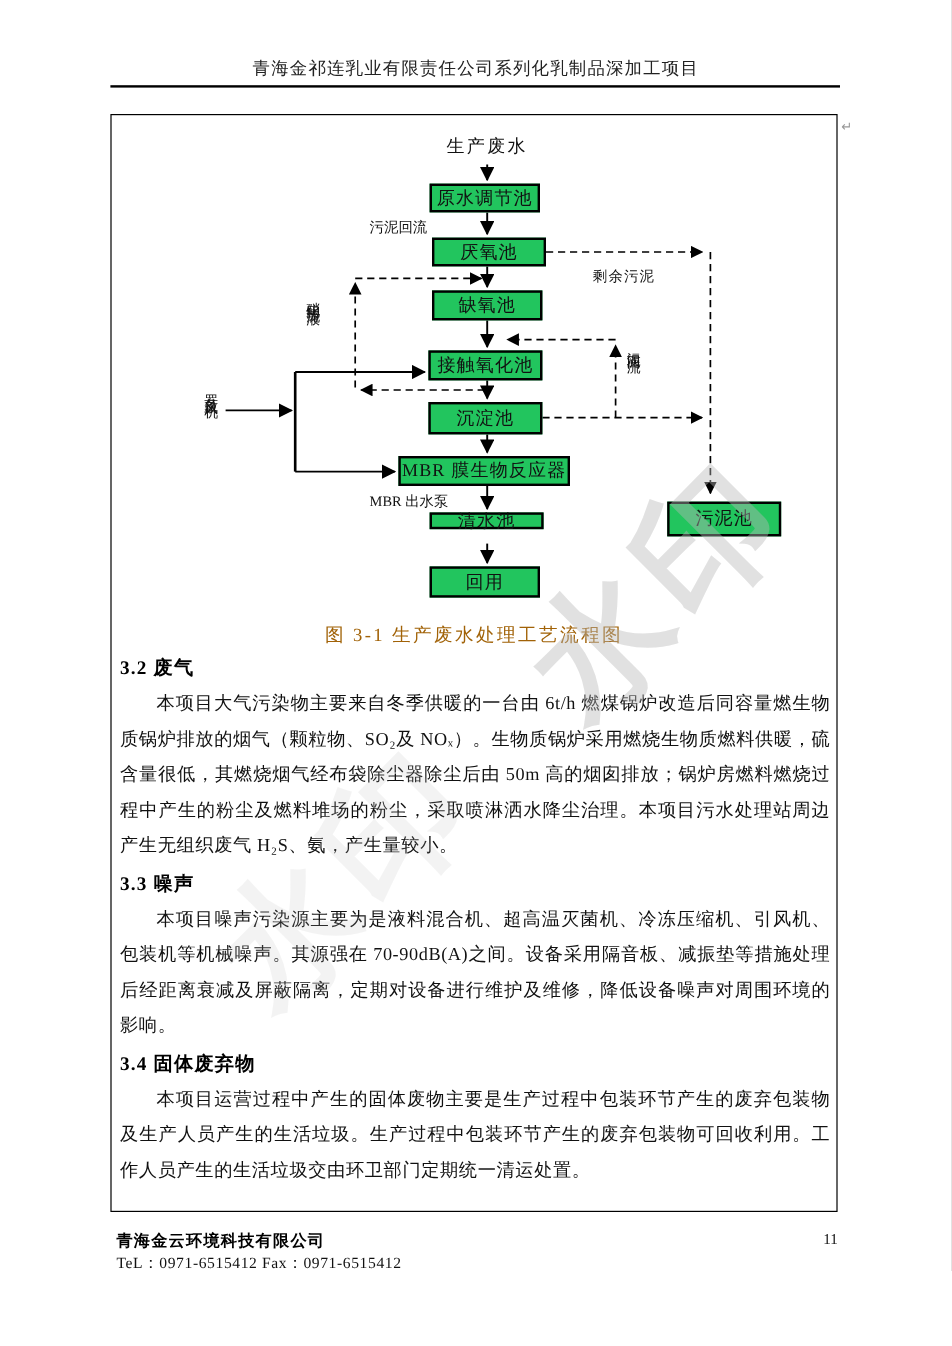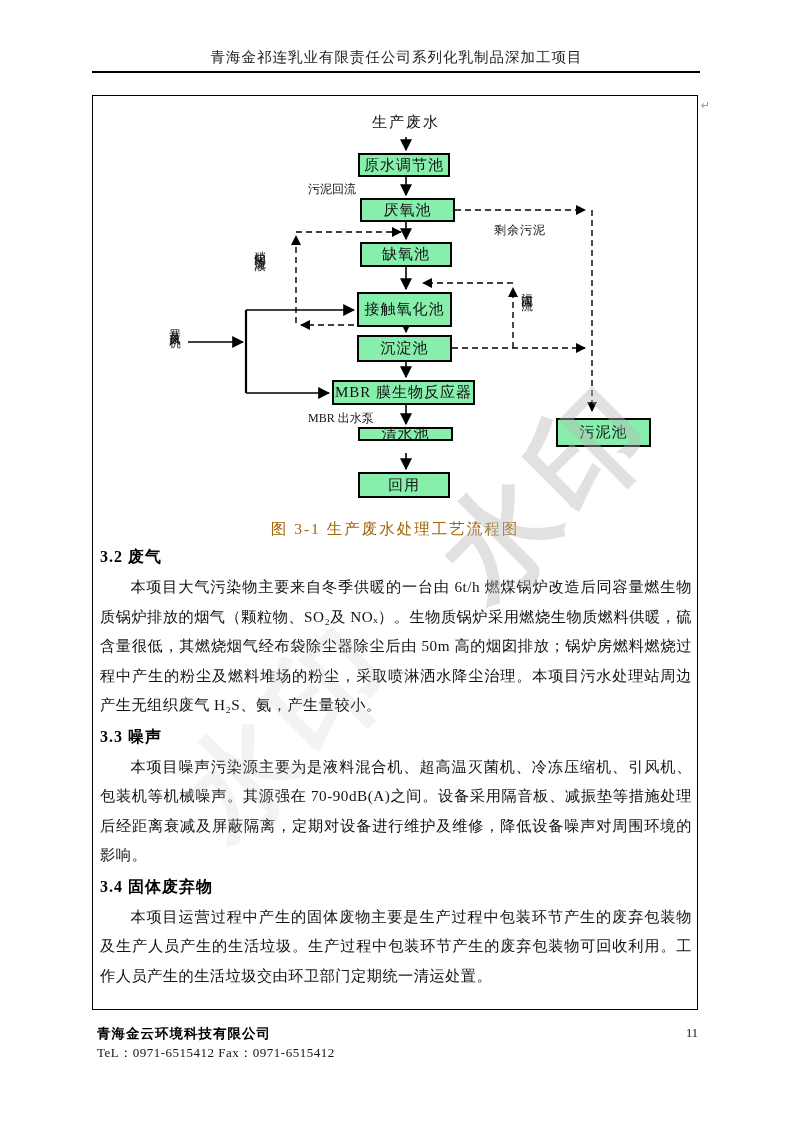--- a/index.html
+++ b/index.html
@@ -23,37 +23,37 @@
   }
   
   .content-frame{
     position:absolute; left:92px; top:95px; width:606px; height:915px;
     border:1.5px solid #000; box-sizing:border-box;
   }
   
   .fc{position:absolute; left:92px; top:95px; width:606px; height:460px;}
   .fc svg{position:absolute; left:0; top:0; width:606px; height:460px;}
   .fc-node{
-    position:absolute; box-sizing:border-box; border:2px solid #000; background:#86efac;
+    position:absolute; box-sizing:border-box; border:2px solid #000; background:#22c55e;
     display:flex; align-items:center; justify-content:center;
     font-size:15px; color:#111; white-space:nowrap; letter-spacing:1px;
   }
   .fc-text{
     position:absolute; text-align:center; font-size:15px; color:#111; letter-spacing:2px;
   }
   .fc-lbl{position:absolute; font-size:12px; color:#111; white-space:nowrap;}
   .fc-lbl-v{
     position:absolute; font-size:11.5px; color:#111;
     writing-mode:vertical-rl; text-orientation:upright; letter-spacing:2px;
   }
   .n0{left:262px; top:18px; width:104px;}
   .n1{left:266px; top:58px;  width:92px;  height:24px;}
   .n2{left:268px; top:103px; width:95px;  height:24px;}
   .n3{left:268px; top:147px; width:92px;  height:25px;}
-  .n4{left:265px; top:197px; width:95px;  height:35px;}
+  .n4{left:265px; top:197px; width:95px;  height:25px;}
   .n5{left:265px; top:240px; width:95px;  height:27px;}
   .n6{left:240px; top:285px; width:143px; height:25px;}
   .n7{left:266px; top:332px; width:95px;  height:14px;}
   .n8{left:266px; top:377px; width:92px;  height:26px;}
   .n9{left:464px; top:323px; width:95px;  height:29px;}
   .lbl-pump{left:216px; top:86px;}
   .lbl-surplus{left:402px; top:127px; letter-spacing:1px;}
   .lbl-mbrpump{left:216px; top:315px;}
   .lbl-nitrif{left:160px; top:147px;}
   .lbl-sludge{left:427px; top:189px;}

